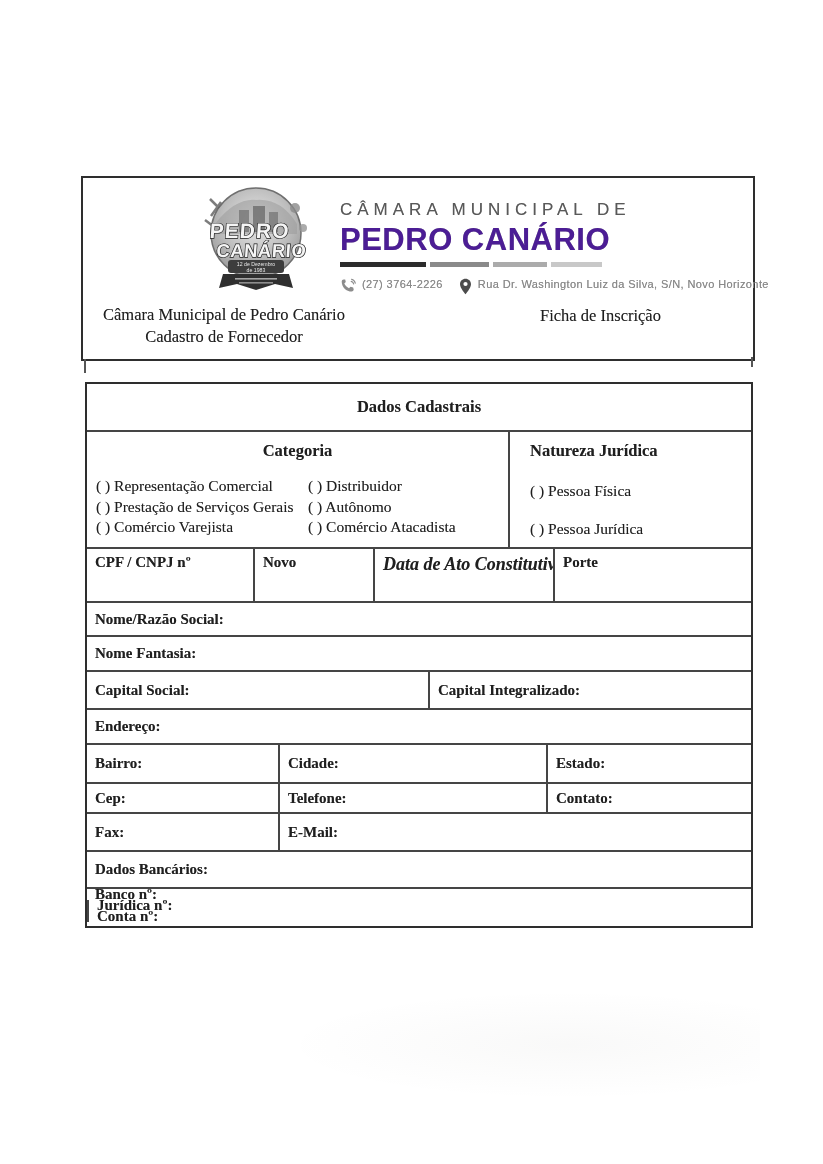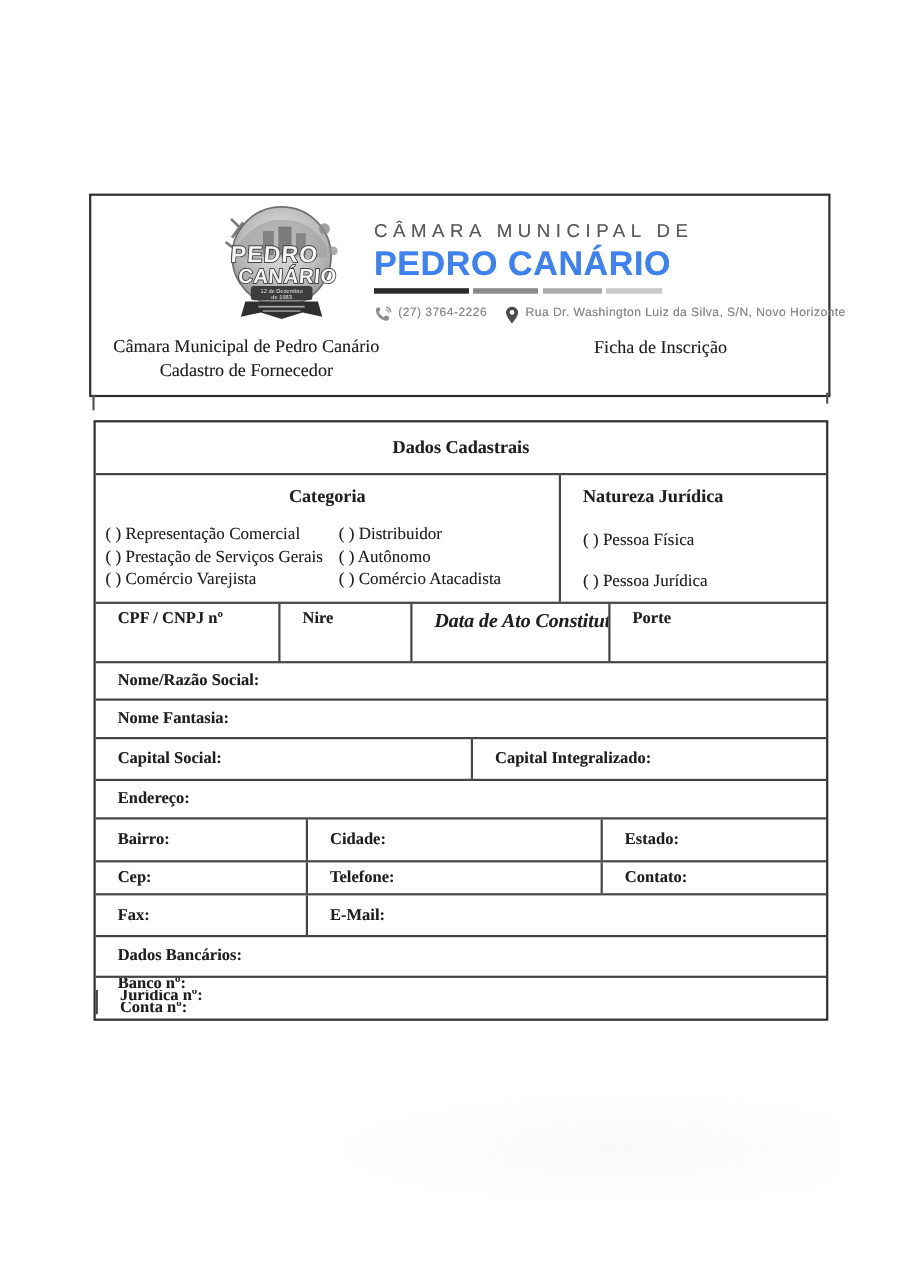--- a/index.html
+++ b/index.html
@@ -11,21 +11,21 @@
   }
   .serif-ink{text-shadow:0 0 .4px rgba(25,25,25,.4);}
   
   .header-box{
     position:absolute;left:81px;top:176px;width:674px;height:185px;
     border:2px solid #2e2e2e;box-sizing:border-box;background:#fff;
   }
   .emblem{position:absolute;left:112px;top:8px;}
   .org-block{position:absolute;left:257px;top:22px;font-family:"Liberation Sans","DejaVu Sans",sans-serif;}
   .org-small{font-size:17px;letter-spacing:5px;color:#595959;font-weight:500;white-space:nowrap;}
-  .org-large{font-size:31px;font-weight:bold;color:#3b82f6;letter-spacing:.5px;margin-top:2px;white-space:nowrap;}
+  .org-large{font-size:31px;font-weight:bold;color:#4c1d95;letter-spacing:.5px;margin-top:2px;white-space:nowrap;}
   .org-bar{width:262px;height:5px;margin-top:4px;
     background:linear-gradient(90deg,#2c2c2c 0 33%,#fff 33% 34.5%,#8a8a8a 34.5% 57%,#fff 57% 58.5%,#ababab 58.5% 79%,#fff 79% 80.5%,#c8c8c8 80.5% 100%);}
   .contact-line{
     position:absolute;left:257px;top:100px;display:flex;align-items:flex-start;
     font-family:"Liberation Sans","DejaVu Sans",sans-serif;
     font-size:11px;color:#8a8a8a;letter-spacing:.4px;white-space:nowrap;
   }
   .contact-line .num{margin-left:5px;}
   .contact-line .addr{margin-left:6px;}
   .pin-gap{margin-left:16px;display:inline-flex;}
@@ -34,21 +34,21 @@
   .doc-title-right{position:absolute;left:457px;top:128px;font-size:16.5px;white-space:nowrap;}
   .tick{position:absolute;background:#555;}
   
   .main-box{
     position:absolute;left:85px;top:382px;width:668px;height:546px;
     border:2px solid #2e2e2e;box-sizing:border-box;background:#fff;
     display:flex;flex-direction:column;font-size:15px;
   }
   .r{display:flex;box-sizing:border-box;border-bottom:2px solid #454545;flex:0 0 auto;}
   .r:last-child{border-bottom:none;flex-direction:column;}
-  .c{box-sizing:border-box;border-left:2px solid #454545;display:flex;align-items:center;padding-left:20px;overflow:hidden;}
+  .c{box-sizing:border-box;border-left:2px solid #454545;display:flex;align-items:center;padding-left:8px;overflow:hidden;}
   .c:first-child{border-left:none;}
   .c.grow{flex:1 1 auto;}
   .lbl{font-weight:bold;font-size:15px;white-space:nowrap;}
   .row-title{justify-content:center;align-items:center;}
   .row-title .lbl{font-size:16.5px;}
   .top-align{align-items:flex-start;padding-top:5px;}
   
   .cat-cell,.nat-cell{display:block;padding:0;}
   .cat-header{text-align:center;font-weight:bold;font-size:16.5px;margin-top:9px;}
   .opt-grid{
@@ -148,21 +148,21 @@
         <div class="nat-opt1">( ) Pessoa Física</div>
         <div class="nat-opt2">( ) Pessoa Jurídica</div>
       </div>
     </div>
 
     <div class="r" style="height:54px;">
       <div class="c top-align" style="width:166px;">
           <span class="lbl">CPF / CNPJ nº</span>
         </div>
       <div class="c top-align" style="width:120px;">
-          <span class="lbl">Nire</span>
+          <span class="lbl">Novo</span>
         </div>
       <div class="c top-align" style="width:180px;">
           <span class="lbl" style="font-size:18px;font-style:italic;">Data de Ato Constitutivo</span>
         </div>
       <div class="c top-align grow">
           <span class="lbl">Porte</span>
         </div>
     </div>
 
     <div class="r" style="height:34px;font-family:Liberation Serif, serif;">

